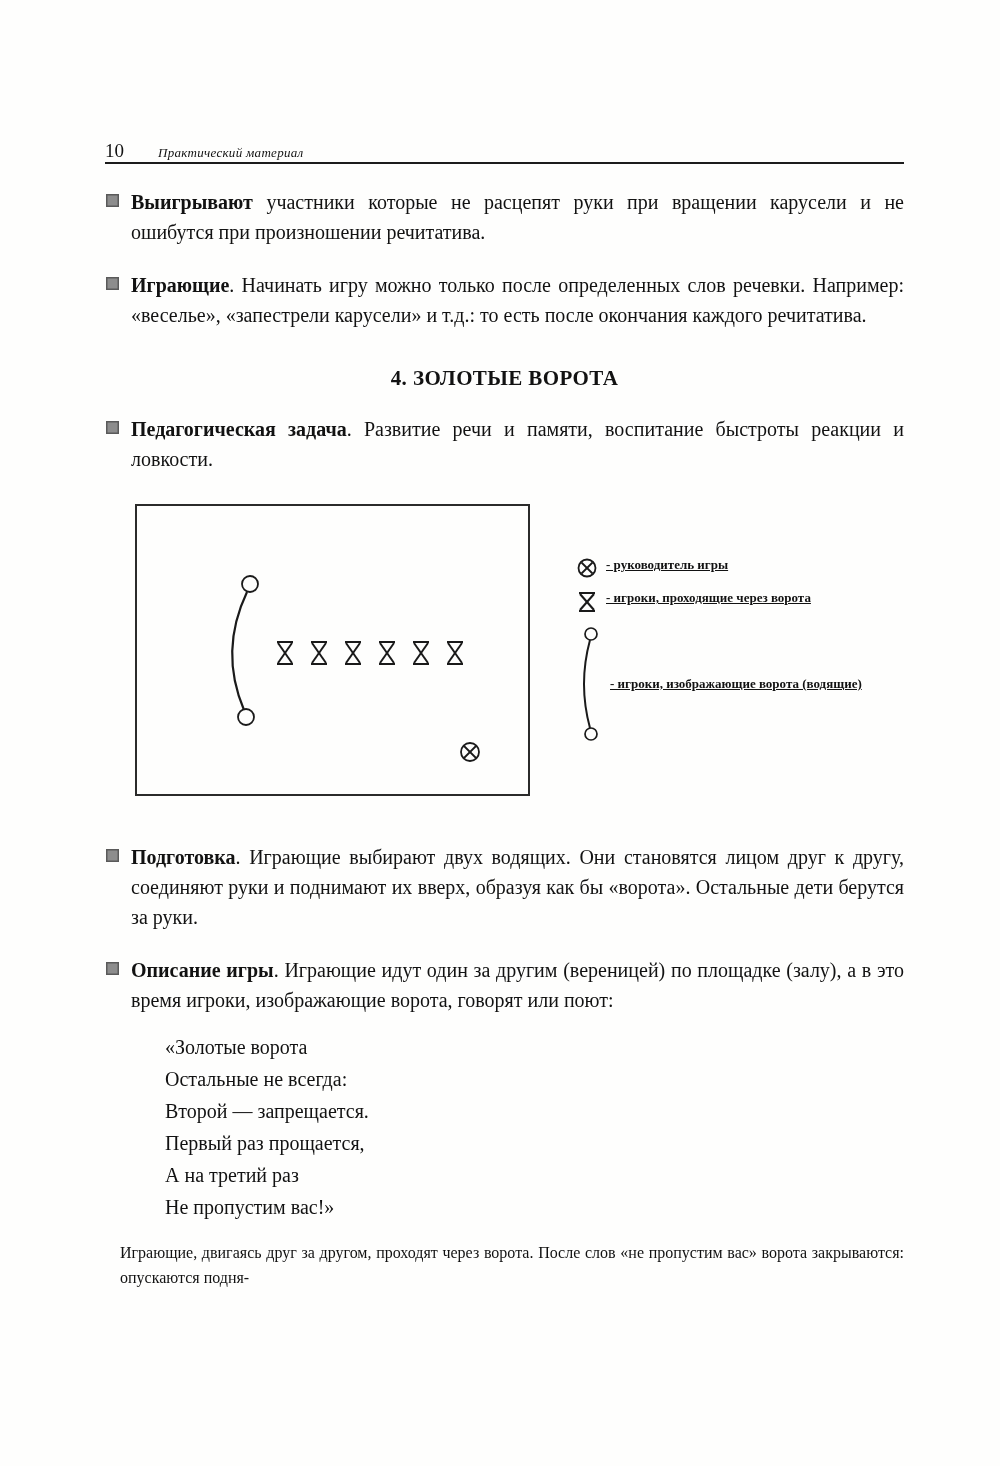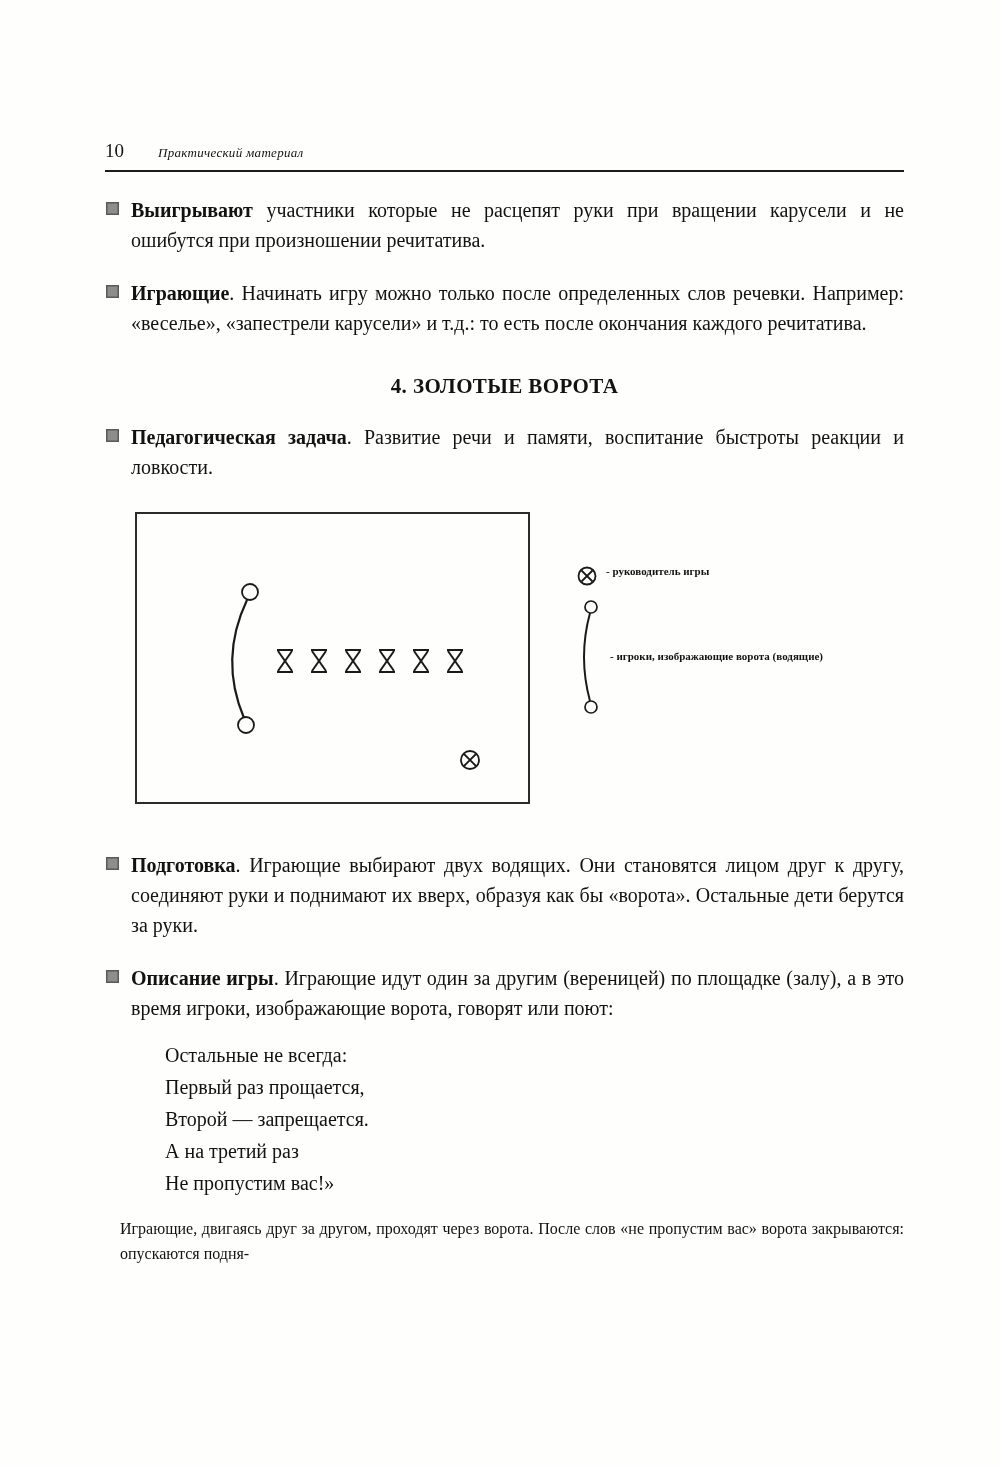--- a/index.html
+++ b/index.html
@@ -13,21 +13,20 @@
   .page {
     position: relative;
     width: 1000px; height: 1466px;
     background: #fefefd;
     padding: 140px 96px 0 105px;
   }
   .header-row {
     display: flex;
     align-items: baseline;
     border-bottom: 2px solid #1c1c1c;
-    padding-bottom: 8px;
   }
   .page-number { font-size: 19px; }
   .running-title {
     font-size: 13px;
     font-weight: normal;
     font-style: italic;
     margin-left: 34px;
     letter-spacing: 0.3px;
   }
   .para {
@@ -58,23 +57,24 @@
     flex: none;
     width: 395px; height: 292px;
     border: 2px solid #2b2b2b;
     margin-left: 30px;
     background: #fefefd;
   }
   .legend {
     margin-left: 46px;
     padding-top: 52px;
     width: 320px;
-    font-size: 11px;
+    font-size: 13px;
     font-weight: bold;
     line-height: 1.35;
+    text-decoration: underline;
   }
   .legend-item { display: flex; align-items: flex-start; margin-bottom: 10px; }
   .legend-item .glyph { flex: none; margin-right: 8px; margin-top: 1px; }
   .legend-item.arc-item { align-items: center; margin-top: 4px; }
   .legend-item.arc-item .glyph { margin-right: 6px; }
   .verse {
     margin-left: 60px;
     margin-top: 16px;
     font-size: 20px;
     line-height: 1.6;
@@ -176,20 +176,29 @@
     <div class="legend">
       <div class="legend-item">
         <svg class="glyph" width="22" height="22" viewBox="0 0 22 22">
           <circle cx="11" cy="11" r="8.5" fill="none" stroke="#1a1a1a" stroke-width="1.8"></circle>
           <line x1="5.5" y1="5.5" x2="16.5" y2="16.5" stroke="#1a1a1a" stroke-width="1.8"></line>
           <line x1="16.5" y1="5.5" x2="5.5" y2="16.5" stroke="#1a1a1a" stroke-width="1.8"></line>
         </svg>
         <span>- руководитель игры</span>
       </div>
 
+      <div class="legend-item">
+        <svg class="glyph" width="22" height="24" viewBox="0 0 22 24">
+          <line x1="3" y1="3" x2="19" y2="3" stroke="#1a1a1a" stroke-width="2"></line>
+          <line x1="3" y1="21" x2="19" y2="21" stroke="#1a1a1a" stroke-width="2"></line>
+          <line x1="4" y1="4" x2="18" y2="20" stroke="#1a1a1a" stroke-width="2"></line>
+          <line x1="18" y1="4" x2="4" y2="20" stroke="#1a1a1a" stroke-width="2"></line>
+        </svg>
+        <span>- игроки, проходящие через ворота</span>
+      </div>
 
       <div class="legend-item arc-item">
         <svg class="glyph" width="28" height="118" viewBox="0 0 28 118">
           <path d="M 14 15 Q 2 59 14 103" fill="none" stroke="#1a1a1a" stroke-width="2"></path>
           <circle cx="15" cy="9" r="6" fill="#fefefd" stroke="#1a1a1a" stroke-width="1.7"></circle>
           <circle cx="15" cy="109" r="6" fill="#fefefd" stroke="#1a1a1a" stroke-width="1.7"></circle>
         </svg>
         <span>- игроки, изображающие ворота (водящие)</span>
       </div>
     </div>
@@ -199,22 +208,23 @@
     <span class="bullet"></span>
     <span class="lead">Подготовка</span><span>. Играющие выбирают двух водящих. Они становятся лицом друг к другу, соединяют руки и поднимают их вверх, образуя как бы «ворота». Остальные дети берутся за руки.</span>
   </p>
 
   <p class="para">
     <span class="bullet"></span>
     <span class="lead">Описание игры</span><span>. Играющие идут один за другим (вереницей) по площадке (залу), а в это время игроки, изображающие ворота, говорят или поют:</span>
   </p>
 
   <div class="verse">
+    <div>«Золотые ворота</div>
     <div>Остальные не всегда:</div>
+    <div>Второй — запрещается.</div>
     <div>Первый раз прощается,</div>
-    <div>Второй — запрещается.</div>
     <div>А на третий раз</div>
     <div>Не пропустим вас!»</div>
   </div>
 
   <p class="closing">Играющие, двигаясь друг за другом, проходят через ворота. После слов «не пропустим вас» ворота закрываются: опускаются подня-</p>
 
 </div>
 
 </body></html>

